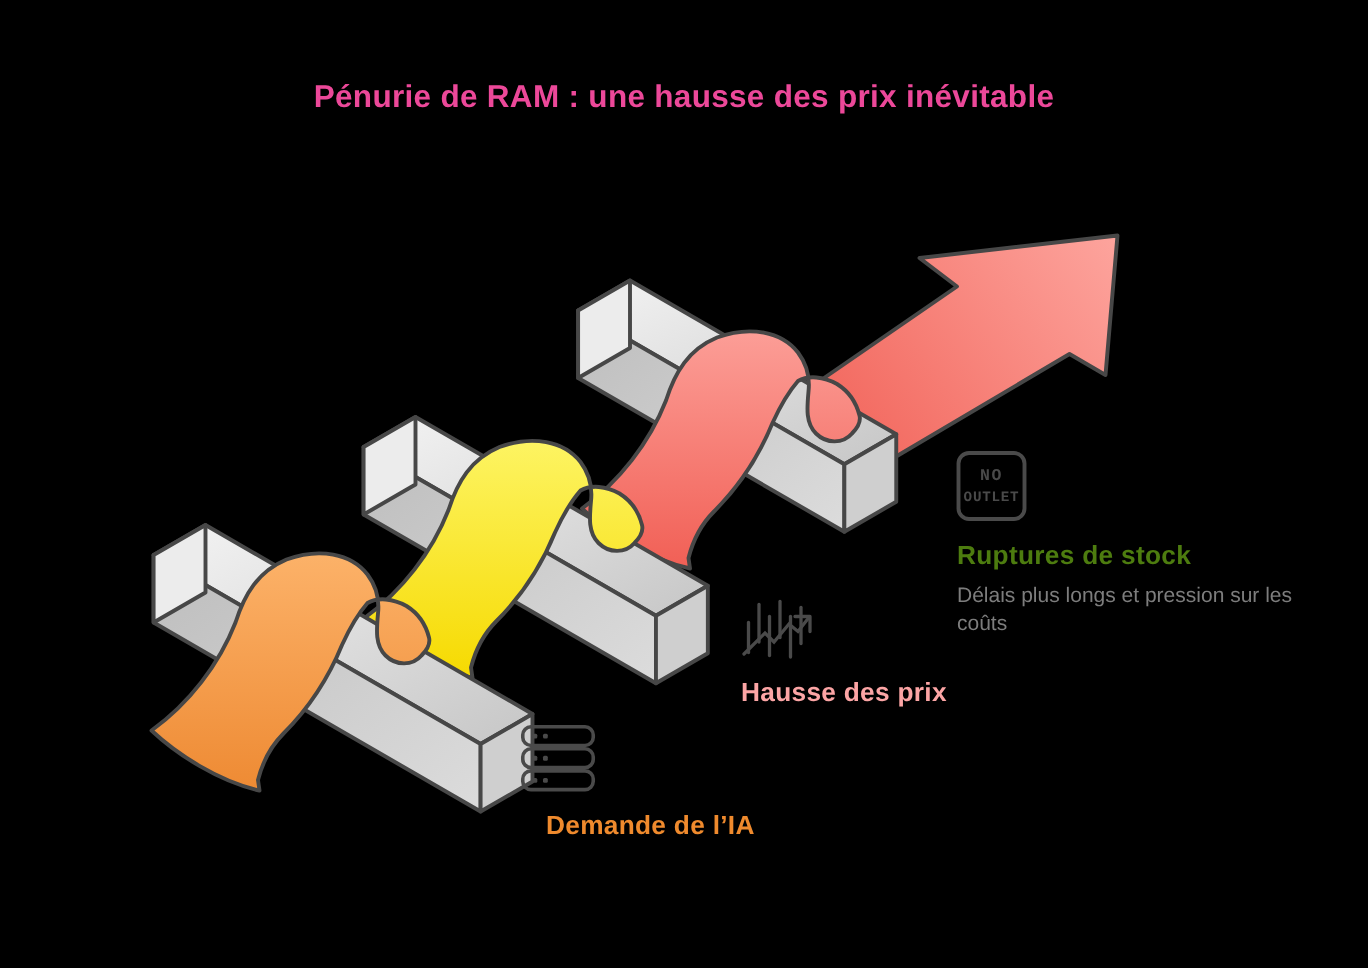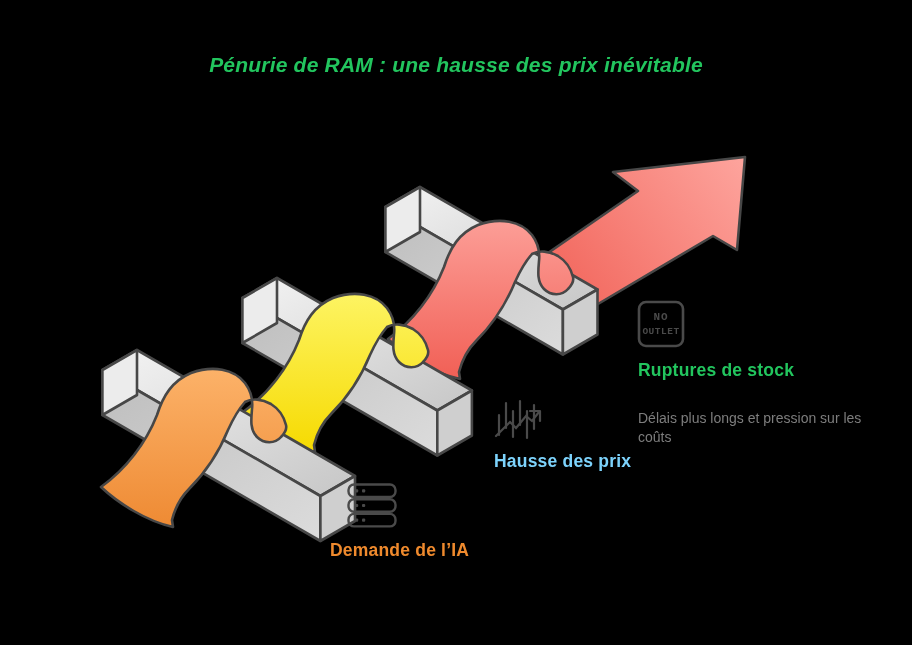--- a/index.html
+++ b/index.html
@@ -1,26 +1,26 @@
 <!DOCTYPE html>
 <html><head>
 <meta charset="utf-8">
 <style>
   html,body{margin:0;padding:0;background:#000;}
   #stage{position:relative;width:912px;height:645px;background:#000;overflow:hidden;
          font-family:"Liberation Sans", sans-serif;}
   #art{position:absolute;left:0;top:0;}
   .title{position:absolute;left:0;top:53px;width:912px;text-align:center;
-         font-size:21px;font-weight:bold;color:#22c55e;letter-spacing:.2px;font-style:italic;}
+         font-size:21px;font-weight:bold;color:#ec4899;letter-spacing:.2px;}
   .section{position:absolute;}
   .sec-head{font-size:17.5px;font-weight:bold;letter-spacing:.2px;}
-  .sec-desc{font-size:14px;line-height:19px;color:#7d7d7d;margin-top:28px;}
+  .sec-desc{font-size:14px;line-height:19px;color:#7d7d7d;margin-top:6px;}
   .h-orange{color:#ef8a2d;}
-  .h-yellow{color:#7dd3fc;}
-  .h-red{color:#22c55e;}
+  .h-yellow{color:#fca5a5;}
+  .h-red{color:#4d7c0f;}
   .icn{position:absolute;}
   svg{display:block;}
 </style>
 </head>
 <body>
 
 <div id="stage">
 
   <svg id="art" width="912" height="645" viewBox="0 0 912 645">
     <defs>
@@ -108,21 +108,21 @@
     </g>
     <g fill="#4a4a4a">
       <rect x="8" y="6.2" width="3.2" height="3.2" rx="1"></rect>
         <rect x="15" y="6.2" width="3.2" height="3.2" rx="1"></rect>
       <rect x="8" y="20.9" width="3.2" height="3.2" rx="1"></rect>
         <rect x="15" y="20.9" width="3.2" height="3.2" rx="1"></rect>
       <rect x="8" y="35.6" width="3.2" height="3.2" rx="1"></rect>
         <rect x="15" y="35.6" width="3.2" height="3.2" rx="1"></rect>
     </g>
   </svg>
-  <div class="section" style="left:330px;top:540px;width:185px">
+  <div class="section" style="left:364px;top:540px;width:185px">
     <div class="sec-head h-orange">Demande de l’IA</div>
   </div>
 
   <svg class="icn" style="left:493px;top:390px" width="50" height="50" viewBox="0 0 50 50">
     <g fill="none" stroke="#4a4a4a" stroke-width="2.2" stroke-linecap="round">
       <line x1="6" y1="25" x2="6" y2="45"></line>
       <line x1="13" y1="13" x2="13" y2="38"></line>
       <line x1="20" y1="21" x2="20" y2="47"></line>
       <line x1="27" y1="11" x2="27" y2="35"></line>
       <line x1="34" y1="21" x2="34" y2="48"></line>

